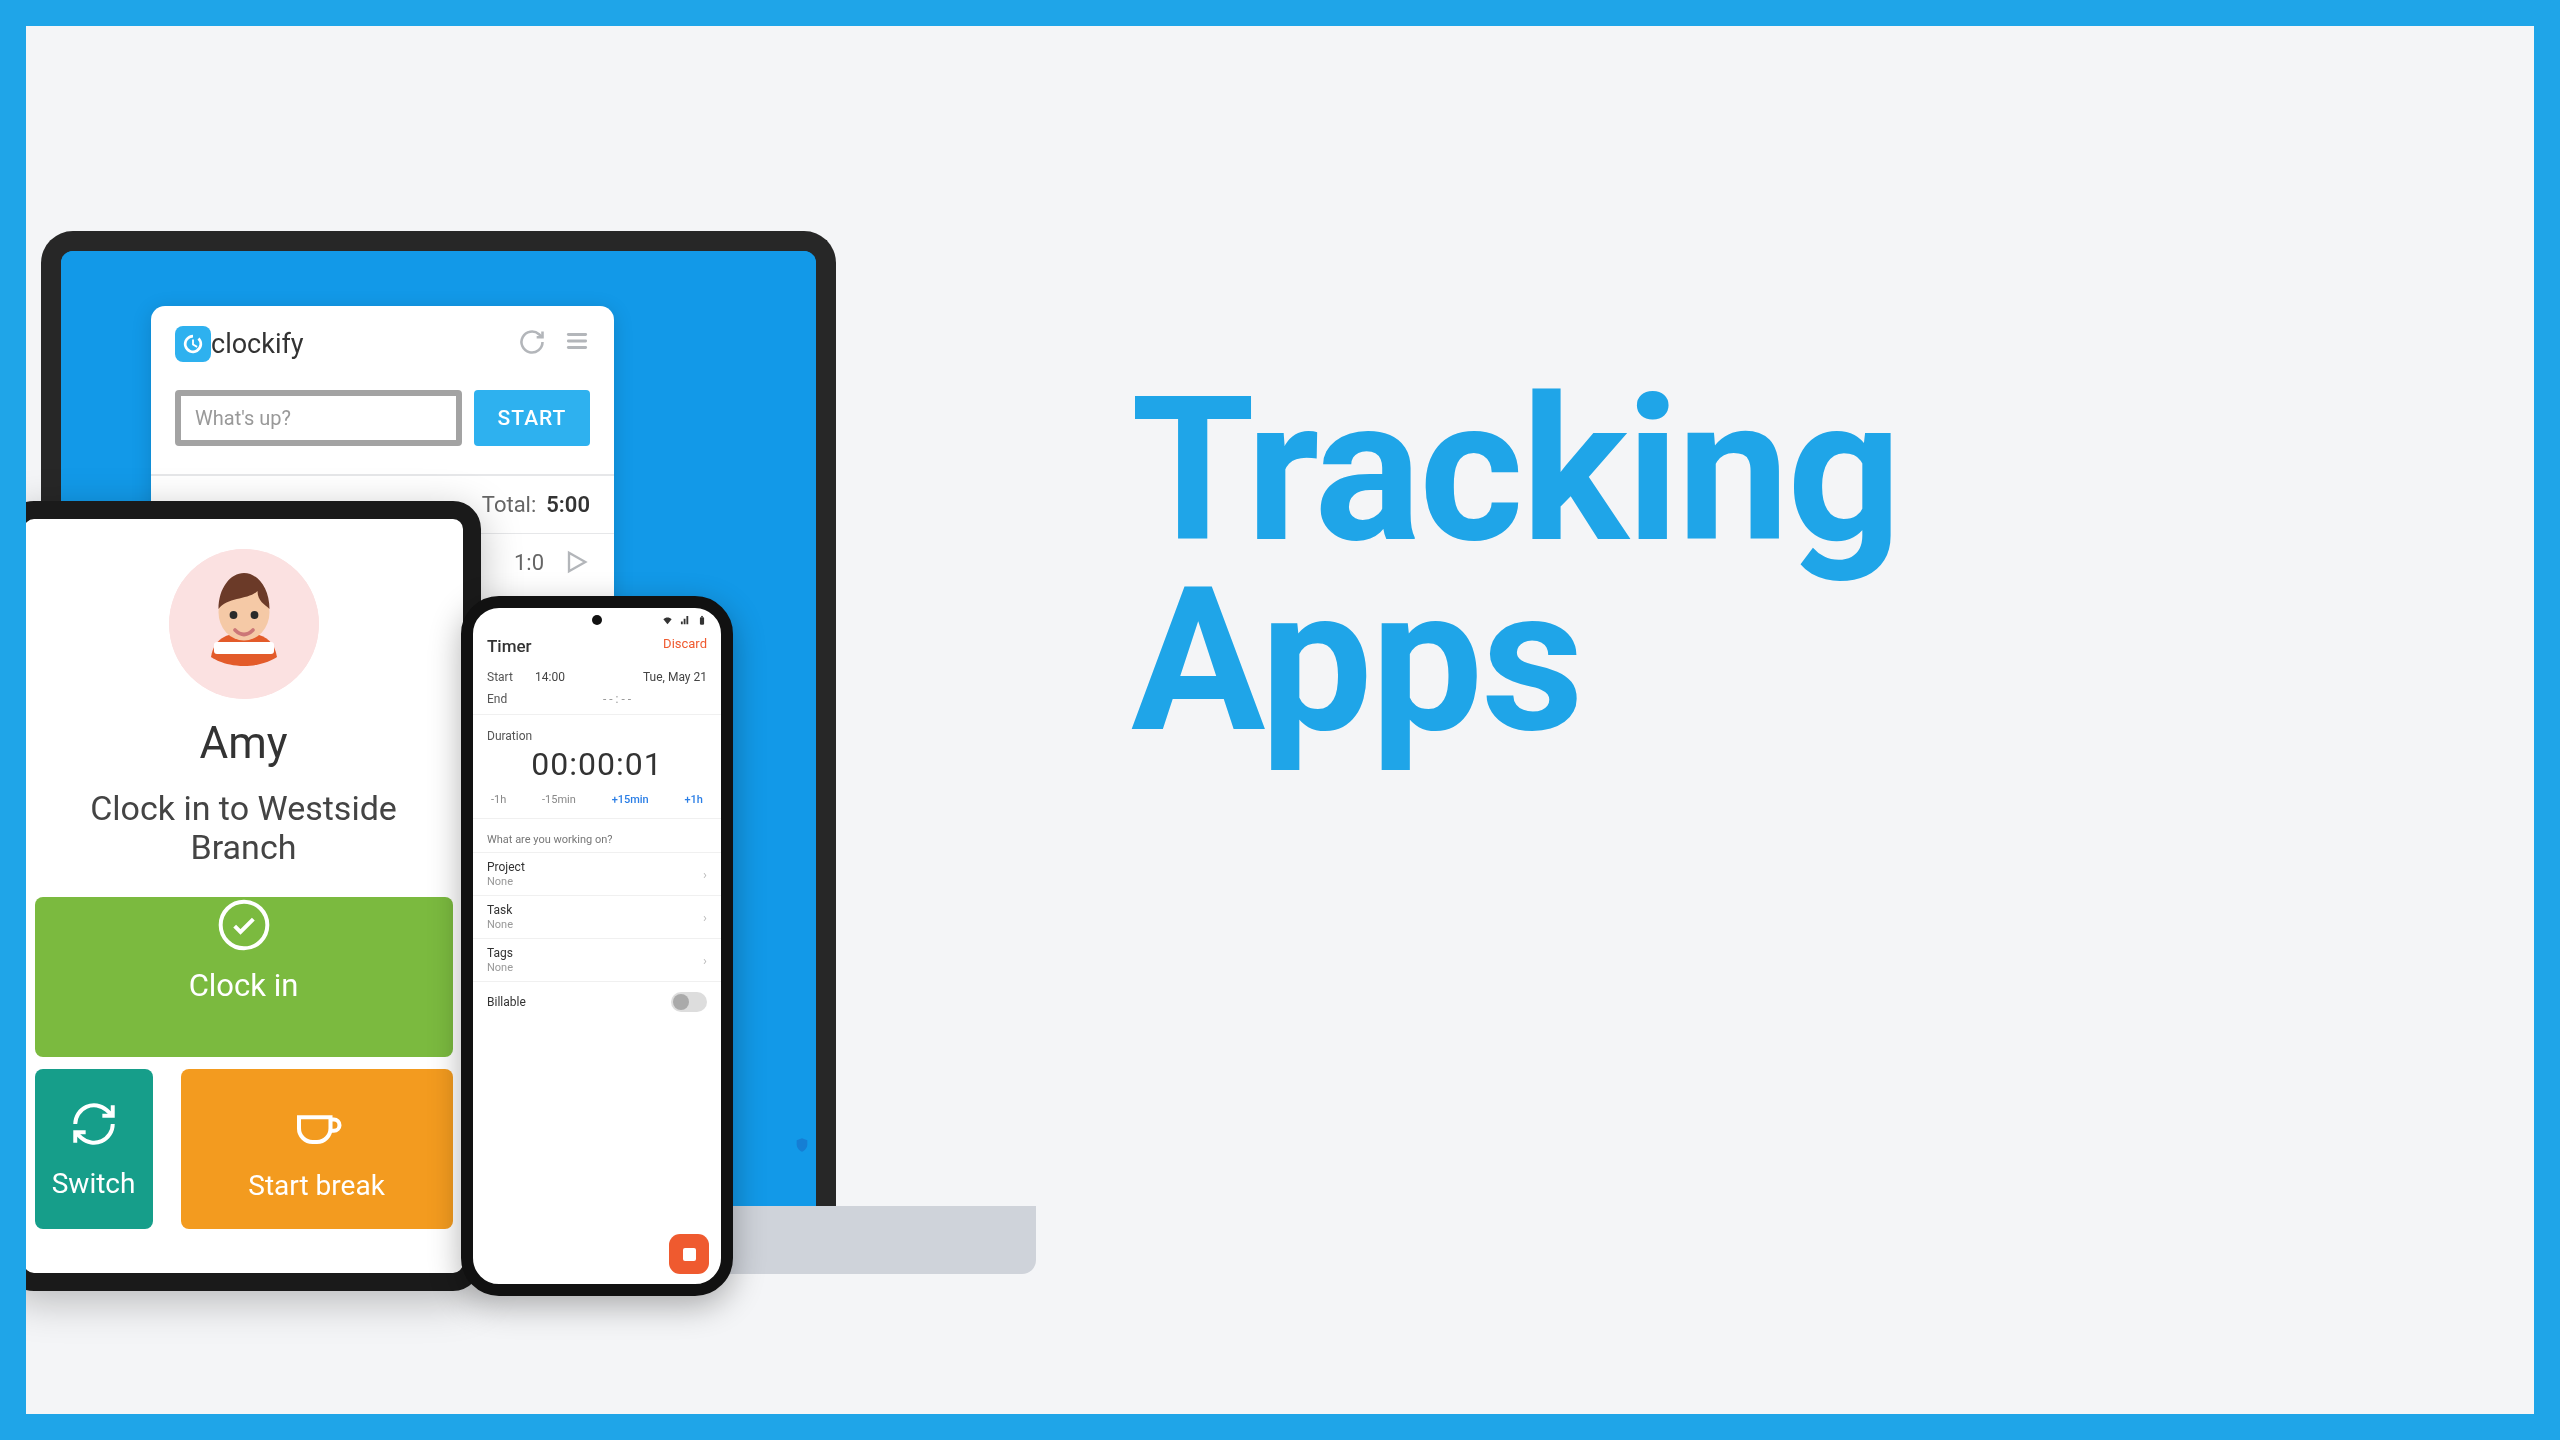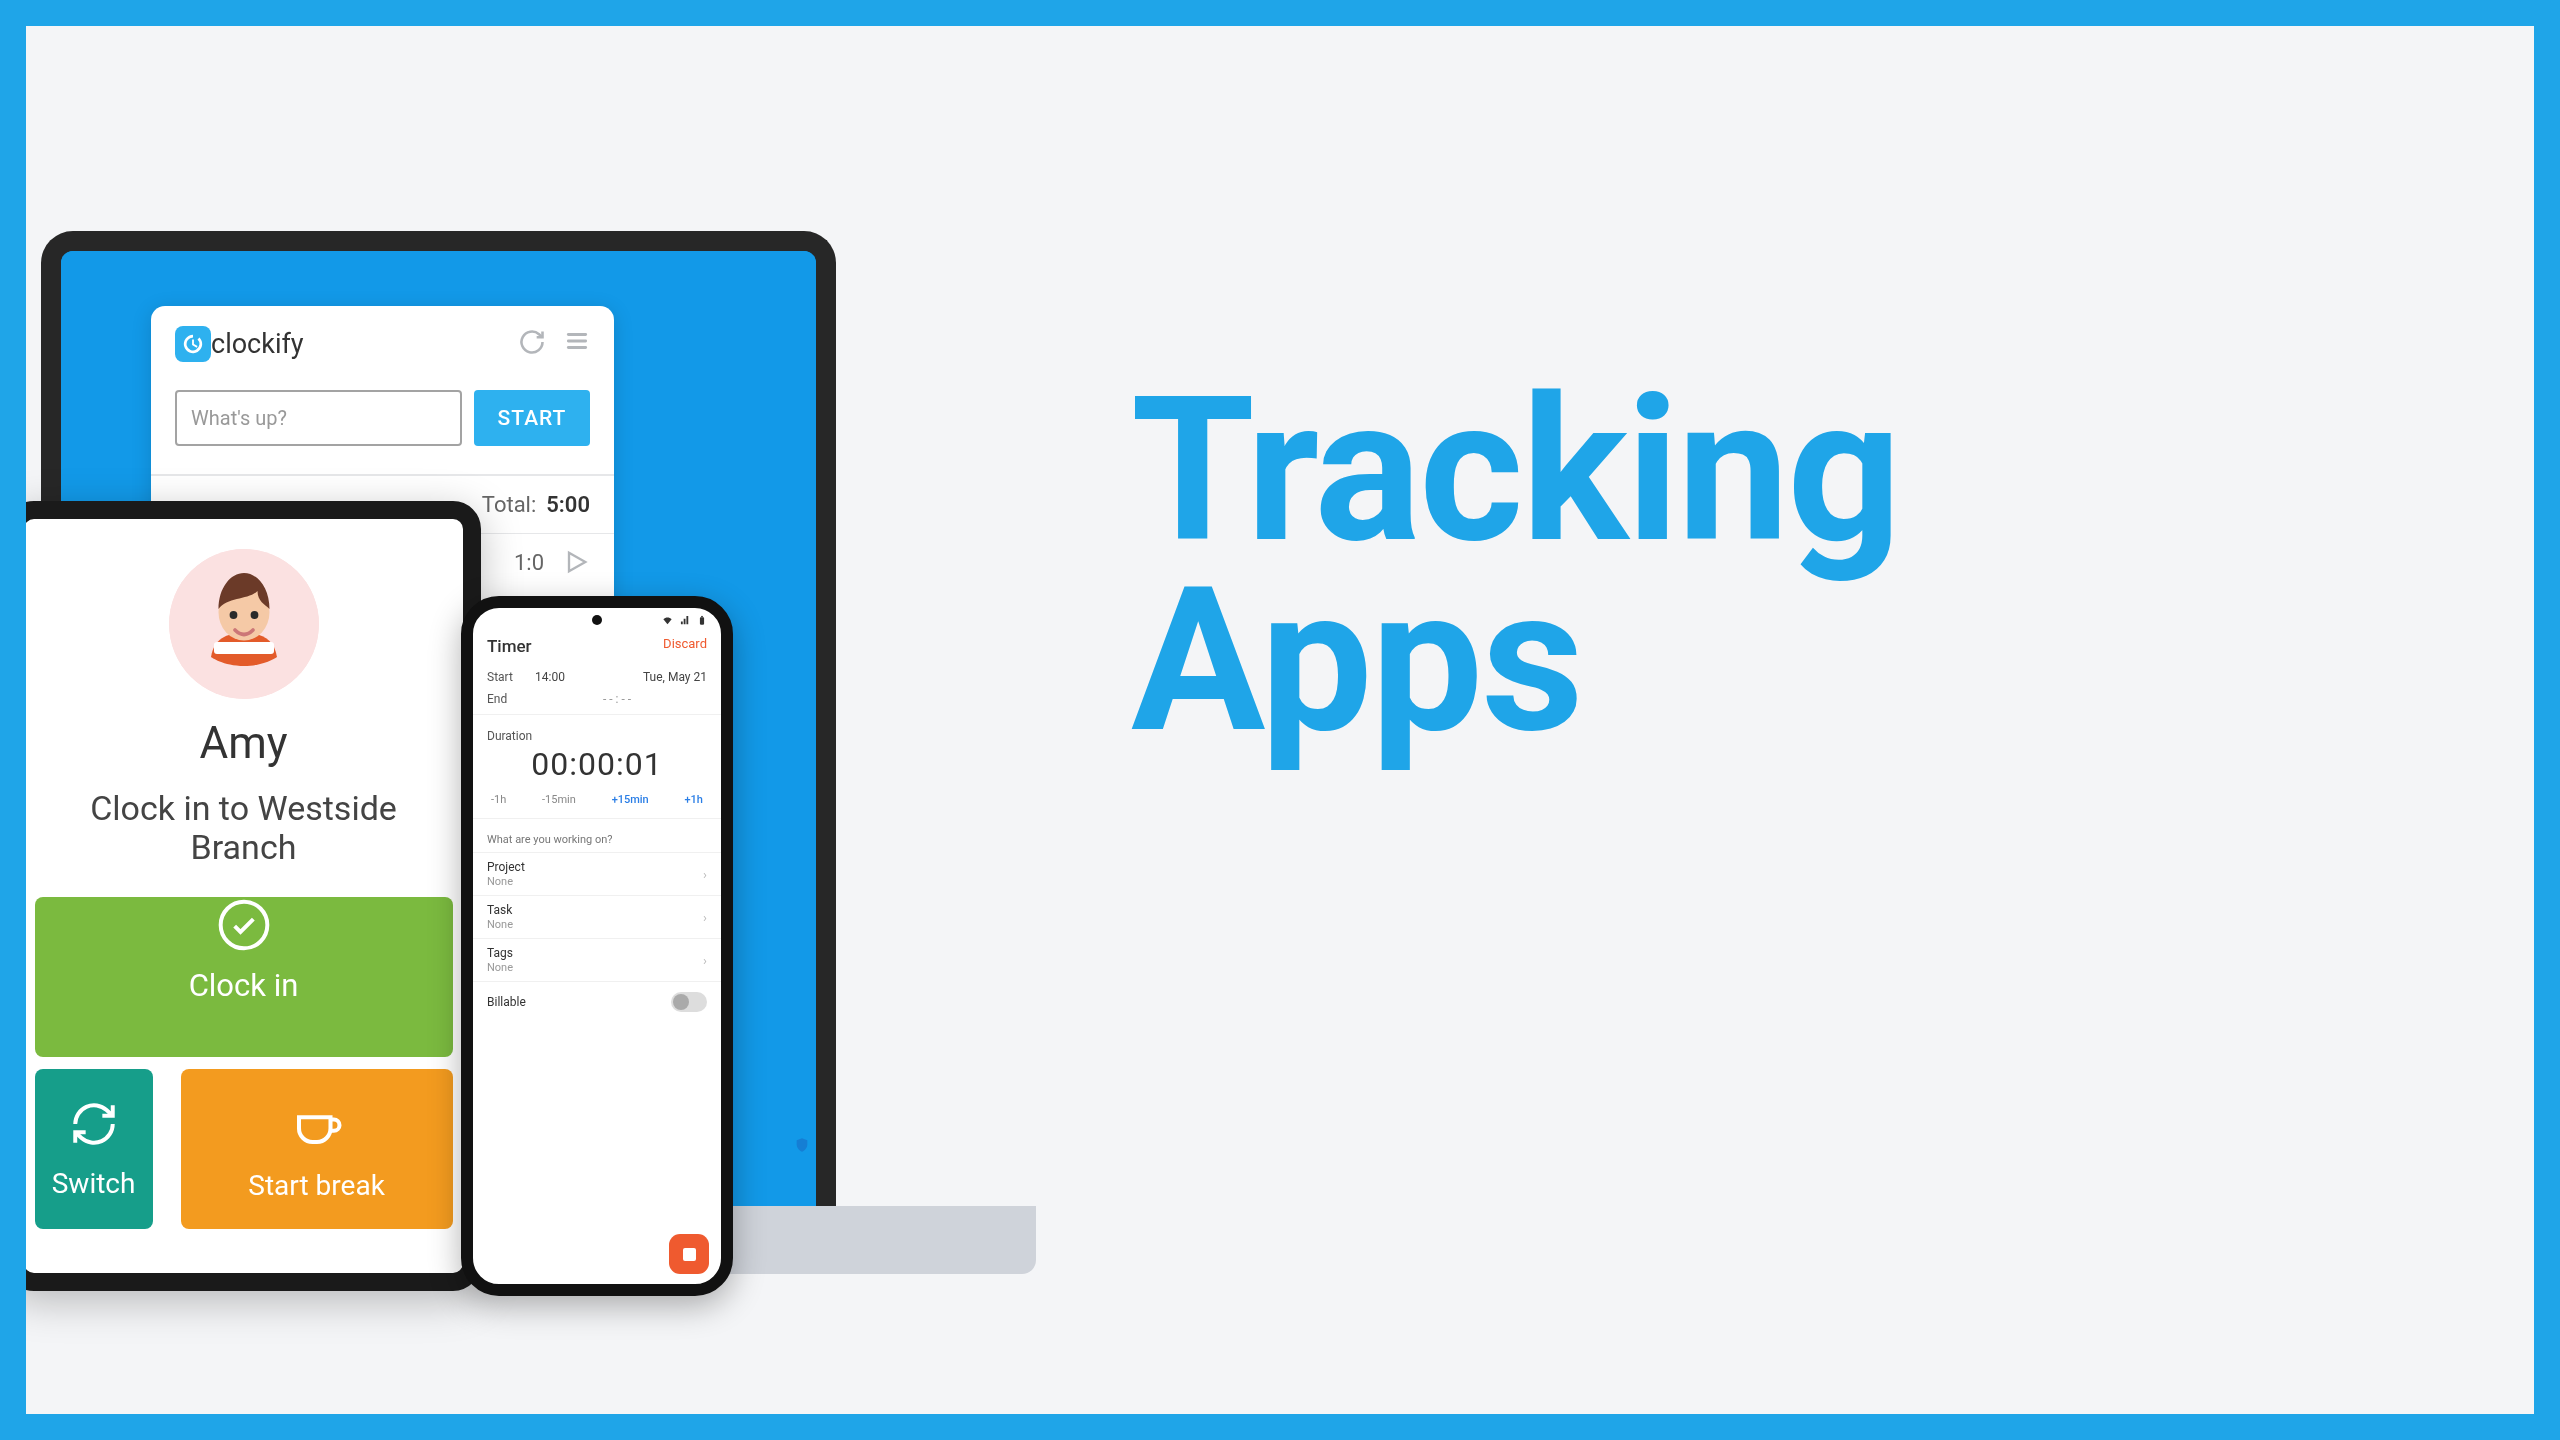--- a/index.html
+++ b/index.html
@@ -18,21 +18,21 @@
 
     
     .clockify { position:absolute; left:125px; top:280px; width:463px; background:#fff; border-radius:14px; box-shadow:0 4px 20px rgba(0,0,0,.15); padding:20px 24px; }
     .ck-header { display:flex; align-items:center; justify-content:space-between; }
     .ck-brand { display:flex; align-items:center; }
     .ck-logo { width:36px; height:36px; background:#2eb1ef; border-radius:8px; color:#fff; display:flex; align-items:center; justify-content:center; font-weight:700; font-size:22px; }
     .ck-name { font-size:27px; font-weight:400; color:#333; }
     .ck-header-icons { display:flex; gap:18px; }
     .ck-refresh, .ck-menu { color:#999; }
     .ck-inputrow { display:flex; gap:12px; margin-top:28px; }
-    .ck-input { flex:1; height:56px; border:2px solid #a3a3a3; border-radius:4px; padding:0 14px; font-size:20px; color:#999; display:flex; align-items:center; }
+    .ck-input { flex:1; height:56px; border:6px solid #a3a3a3; border-radius:4px; padding:0 14px; font-size:20px; color:#999; display:flex; align-items:center; }
     .ck-start { width:116px; height:56px; background:#2eb1ef; color:#fff; border-radius:4px; display:flex; align-items:center; justify-content:center; font-size:21px; font-weight:500; letter-spacing:1px; }
     .ck-sep { height:2px; background:#e6e7e9; margin:28px -24px 0; }
     .ck-totalrow { display:flex; justify-content:flex-end; align-items:center; gap:10px; padding:16px 0; font-size:22px; color:#666; }
     .ck-total-val { font-weight:600; color:#333; }
     .ck-entries { margin:0 -24px; display:flex; flex-direction:column; }
     .ck-entry { display:flex; justify-content:flex-end; align-items:center; padding:14px 24px; border-top:1px solid #e6e7e9; gap:18px; }
     .ck-entry-time { font-size:22px; color:#666; }
     .ck-play { width:28px; height:28px; }
 
     

